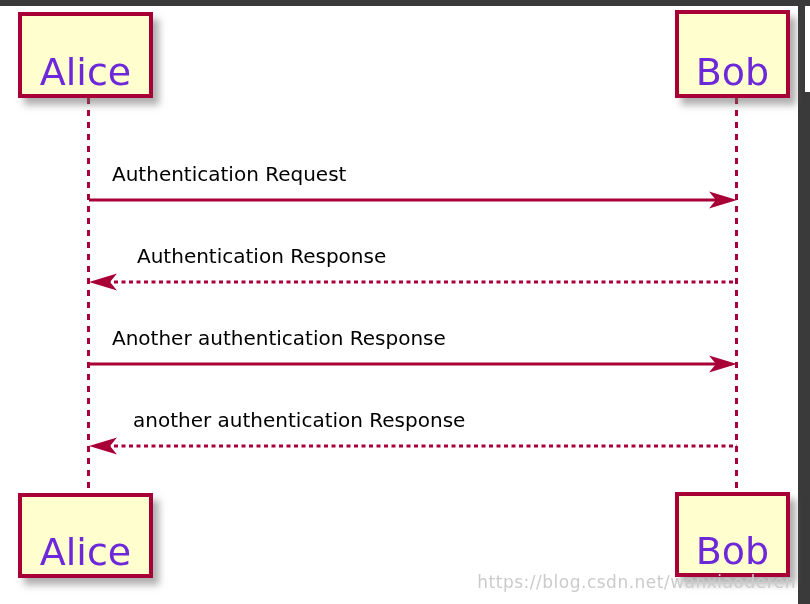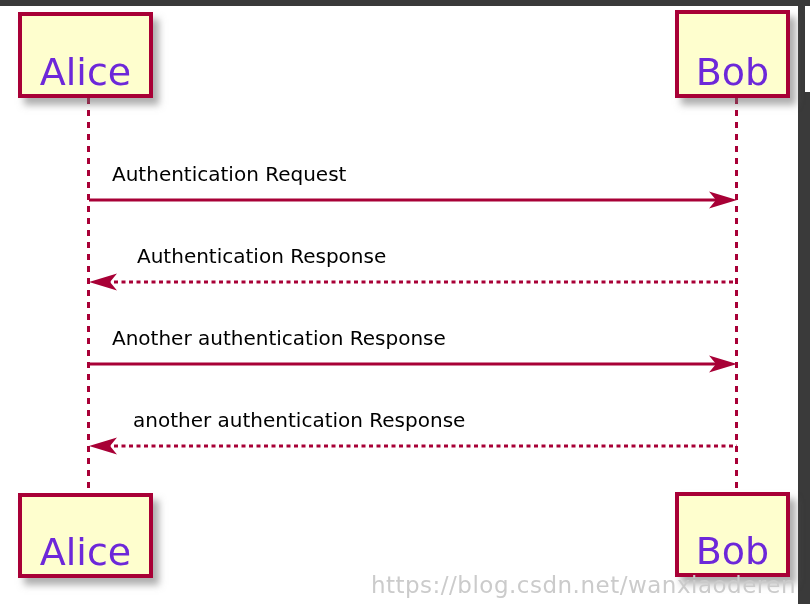--- a/index.html
+++ b/index.html
@@ -69,21 +69,21 @@
   .arr-3 { top: 355px; }
   .arr-4 { top: 437px; }
   .msg-arrow svg { display: block; }
   .arrow-line   { stroke: var(--arrow, #A80036); stroke-width: 3; fill: none; }
   .arrow-dashed { stroke-dasharray: 4 3.5; }
   .arrow-head   { fill: var(--arrow, #A80036); stroke: none; }
 
   
   .watermark {
     position: absolute; right: 14px; top: 572px;
-    font-size: 23px; color: var(--watermark, #cbcbcb);
+    font-size: 17px; color: var(--watermark, #cbcbcb);
     letter-spacing: 0.5px; white-space: nowrap;
   }
 </style>
 </head>
 <body>
 
 <div id="stage" style="--fill: #FEFECE; --border: #A80036; --arrow: #A80036; --bg: #FFFFFF; --frame: #3A3A3A; --watermark: #CBCBCB;">
 
   <div class="frame-top"></div>
   <div class="frame-right"></div>

